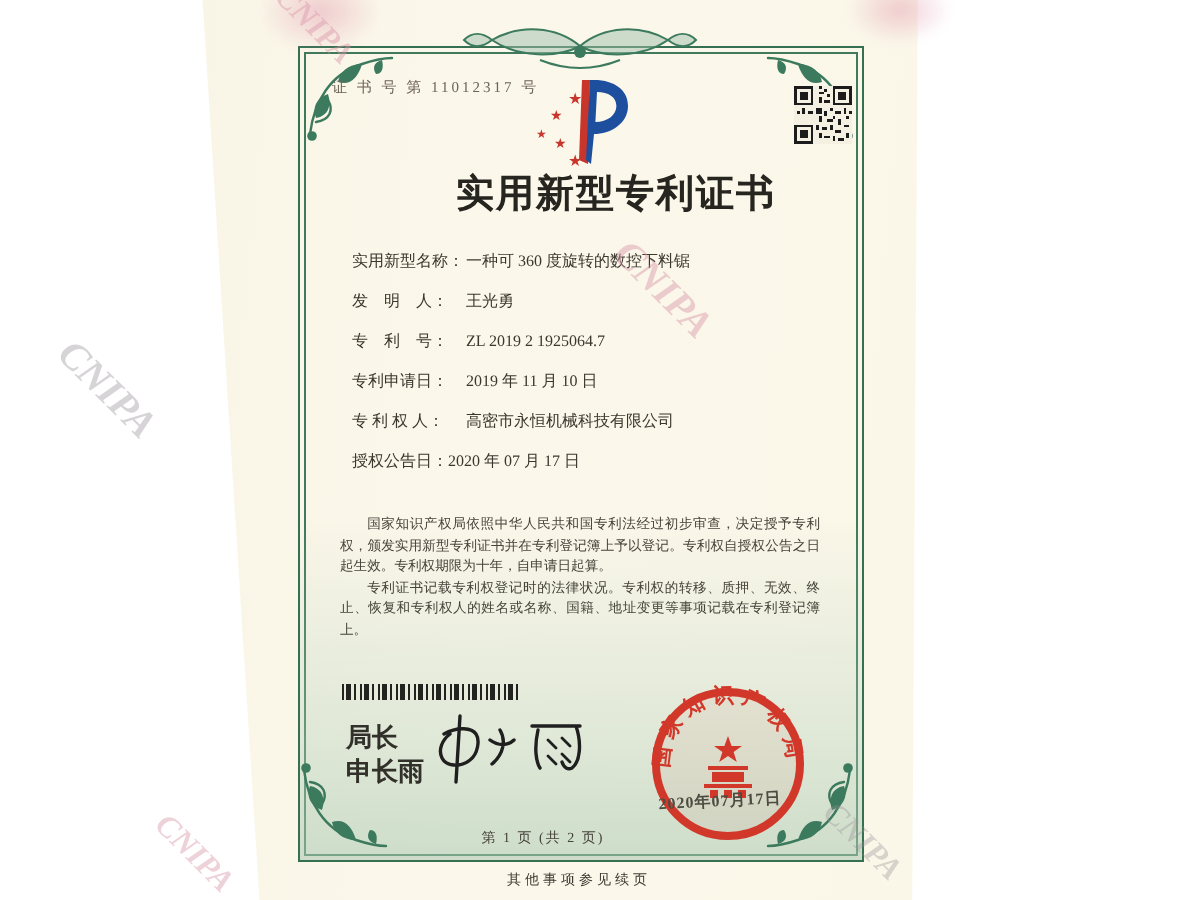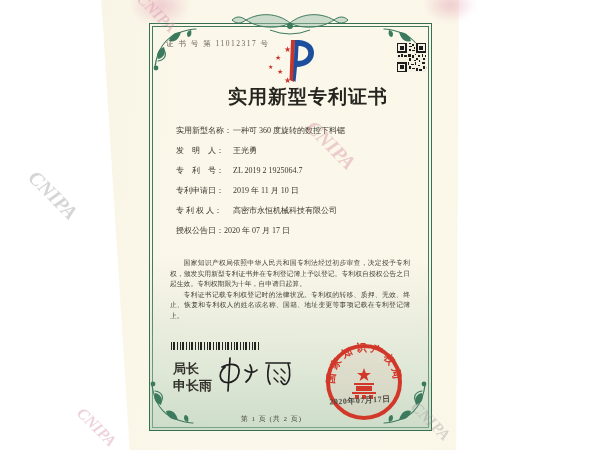--- a/index.html
+++ b/index.html
@@ -221,20 +221,21 @@
         <rect x="28" y="50" width="24" height="2"></rect>
         <rect x="31" y="53" width="4" height="4"></rect>
           <rect x="38" y="53" width="4" height="4"></rect>
           <rect x="45" y="53" width="4" height="4"></rect>
       </g>
     </svg>
   </div>
   <div class="seal-date">2020年07月17日</div>
 
   <div class="pageno">第 1 页 (共 2 页)</div>
+  <div class="footnote">其他事项参见续页</div>
 
   <span class="wm wm1">CNIPA</span>
   <span class="wm wm2">CNIPA</span>
   <span class="wm wm3">CNIPA</span>
   <span class="wm wm4">CNIPA</span>
   <span class="wm wm5">CNIPA</span>
   <div class="blob" style="left:424px;top:-12px;width:52px;height:34px;"></div>
   <div class="blob" style="left:130px;top:-14px;width:60px;height:40px;"></div>
 
 </div>

